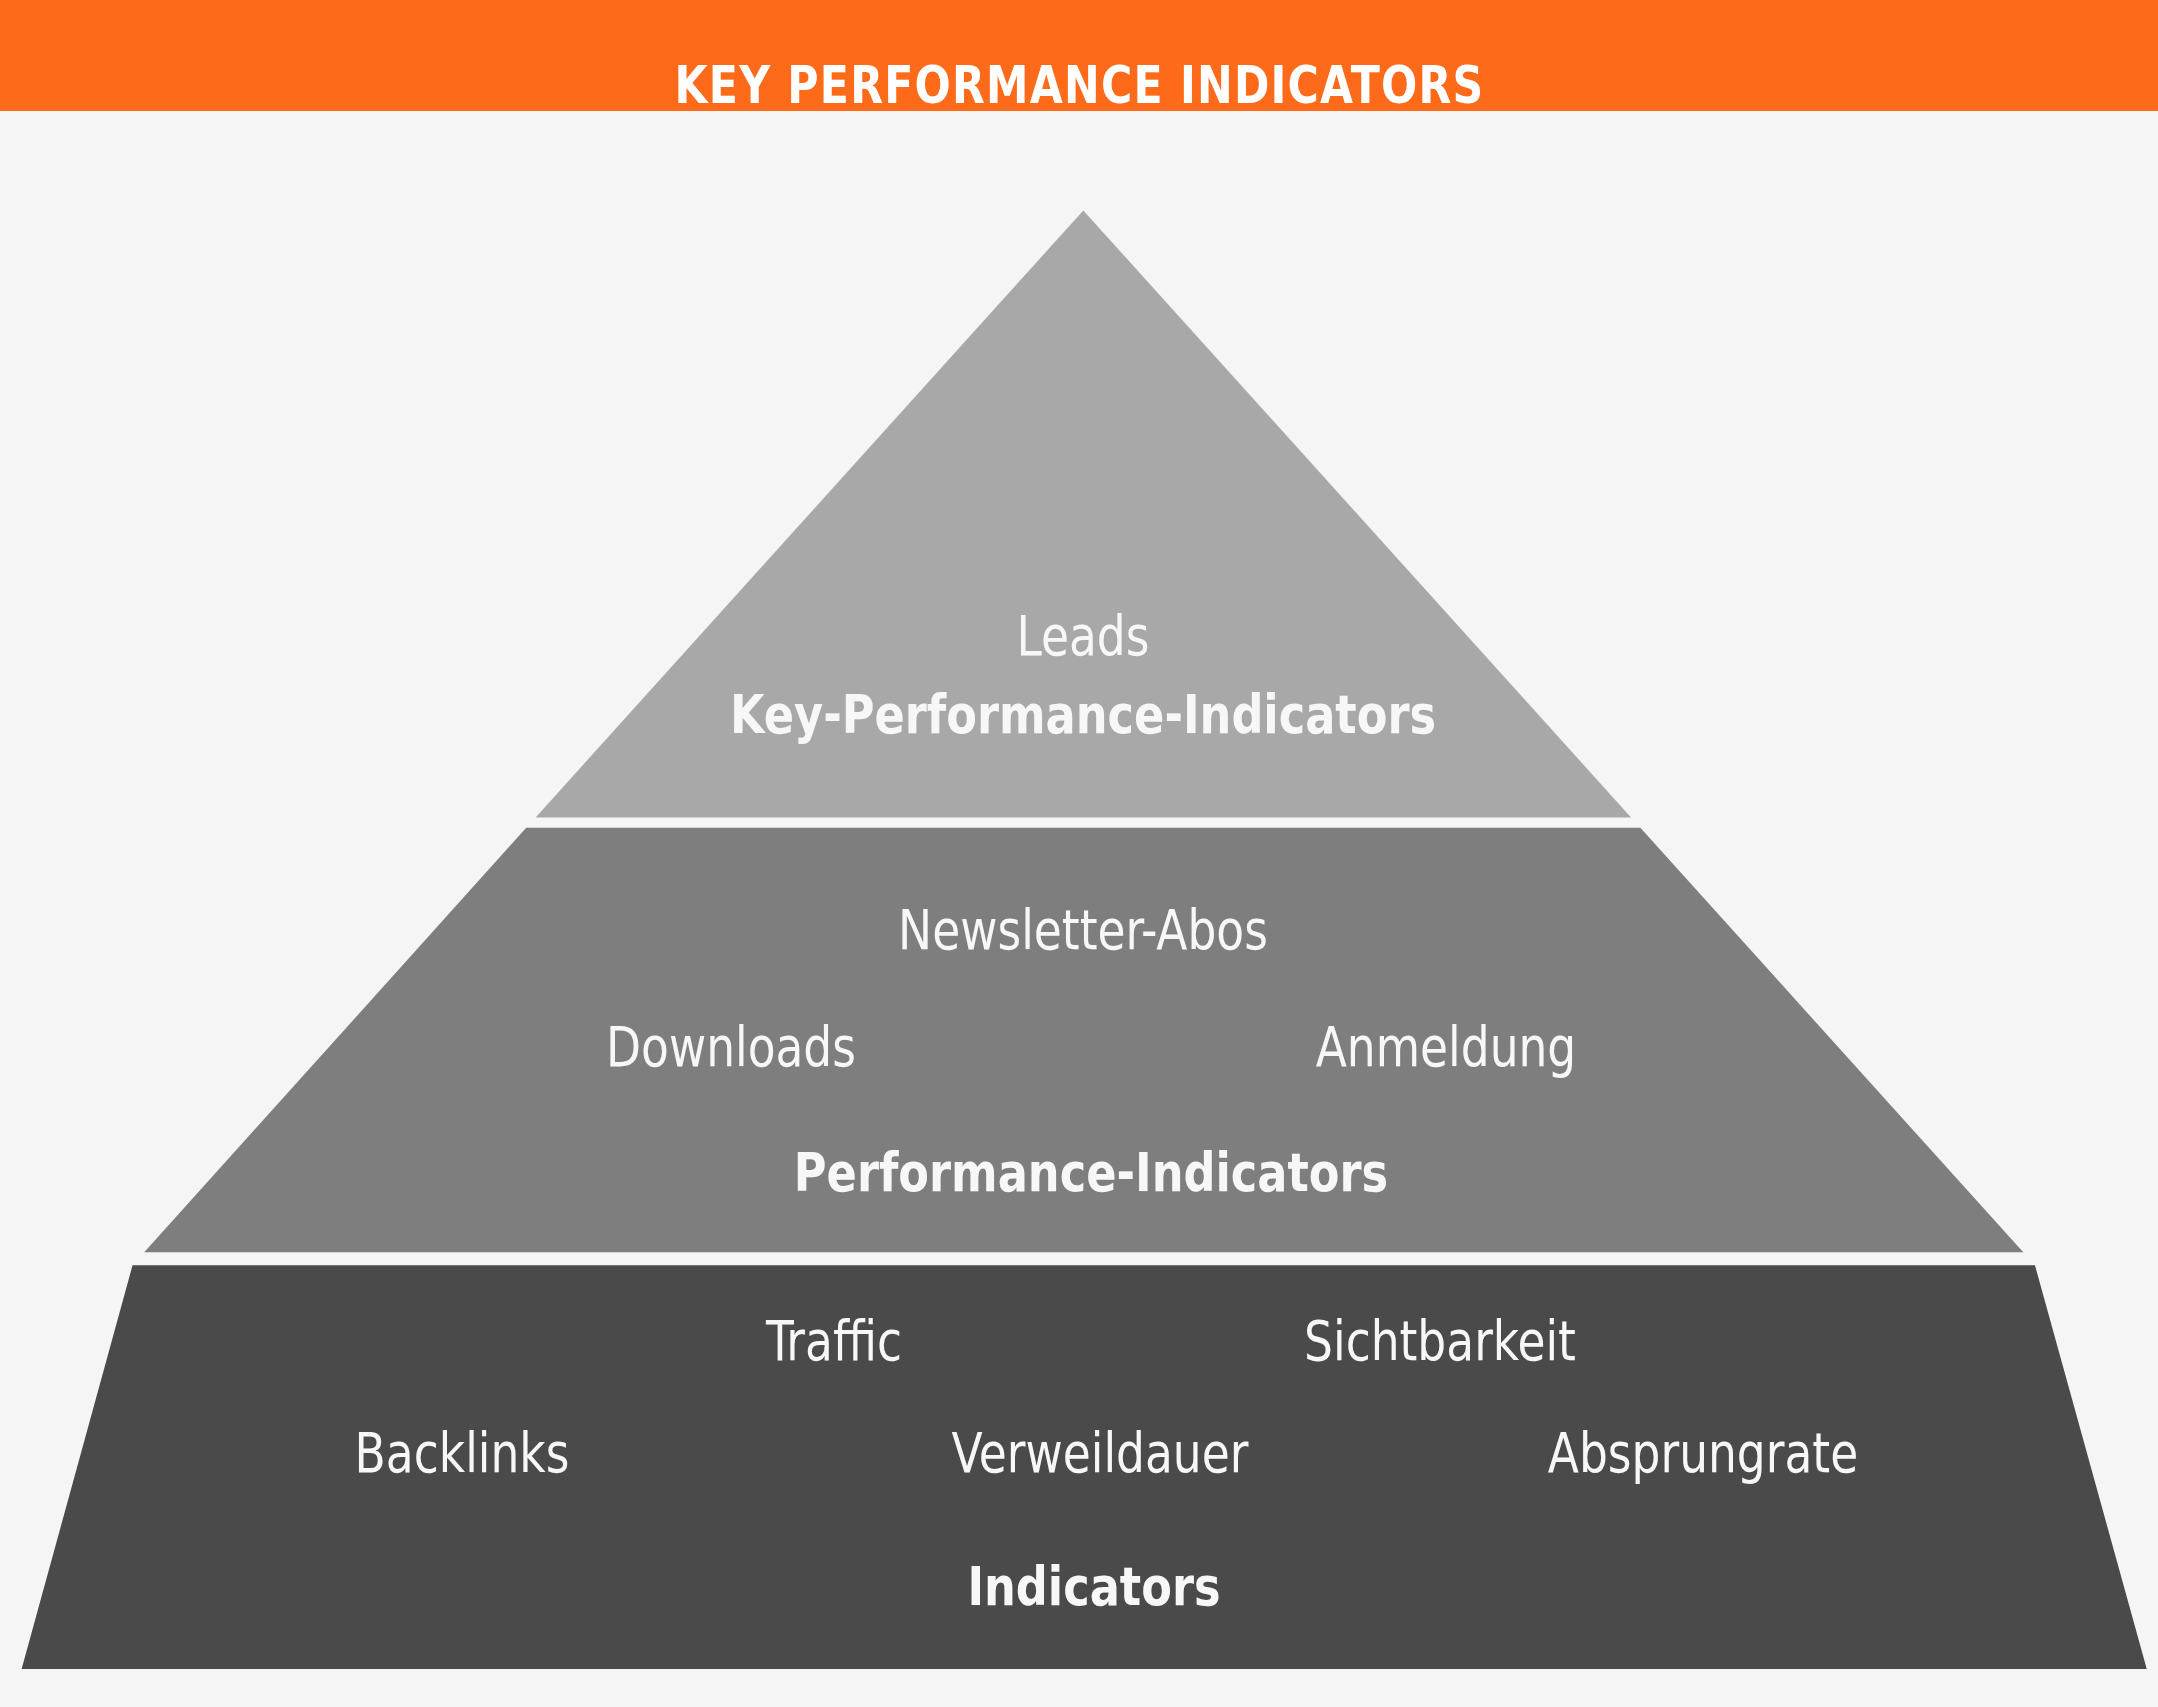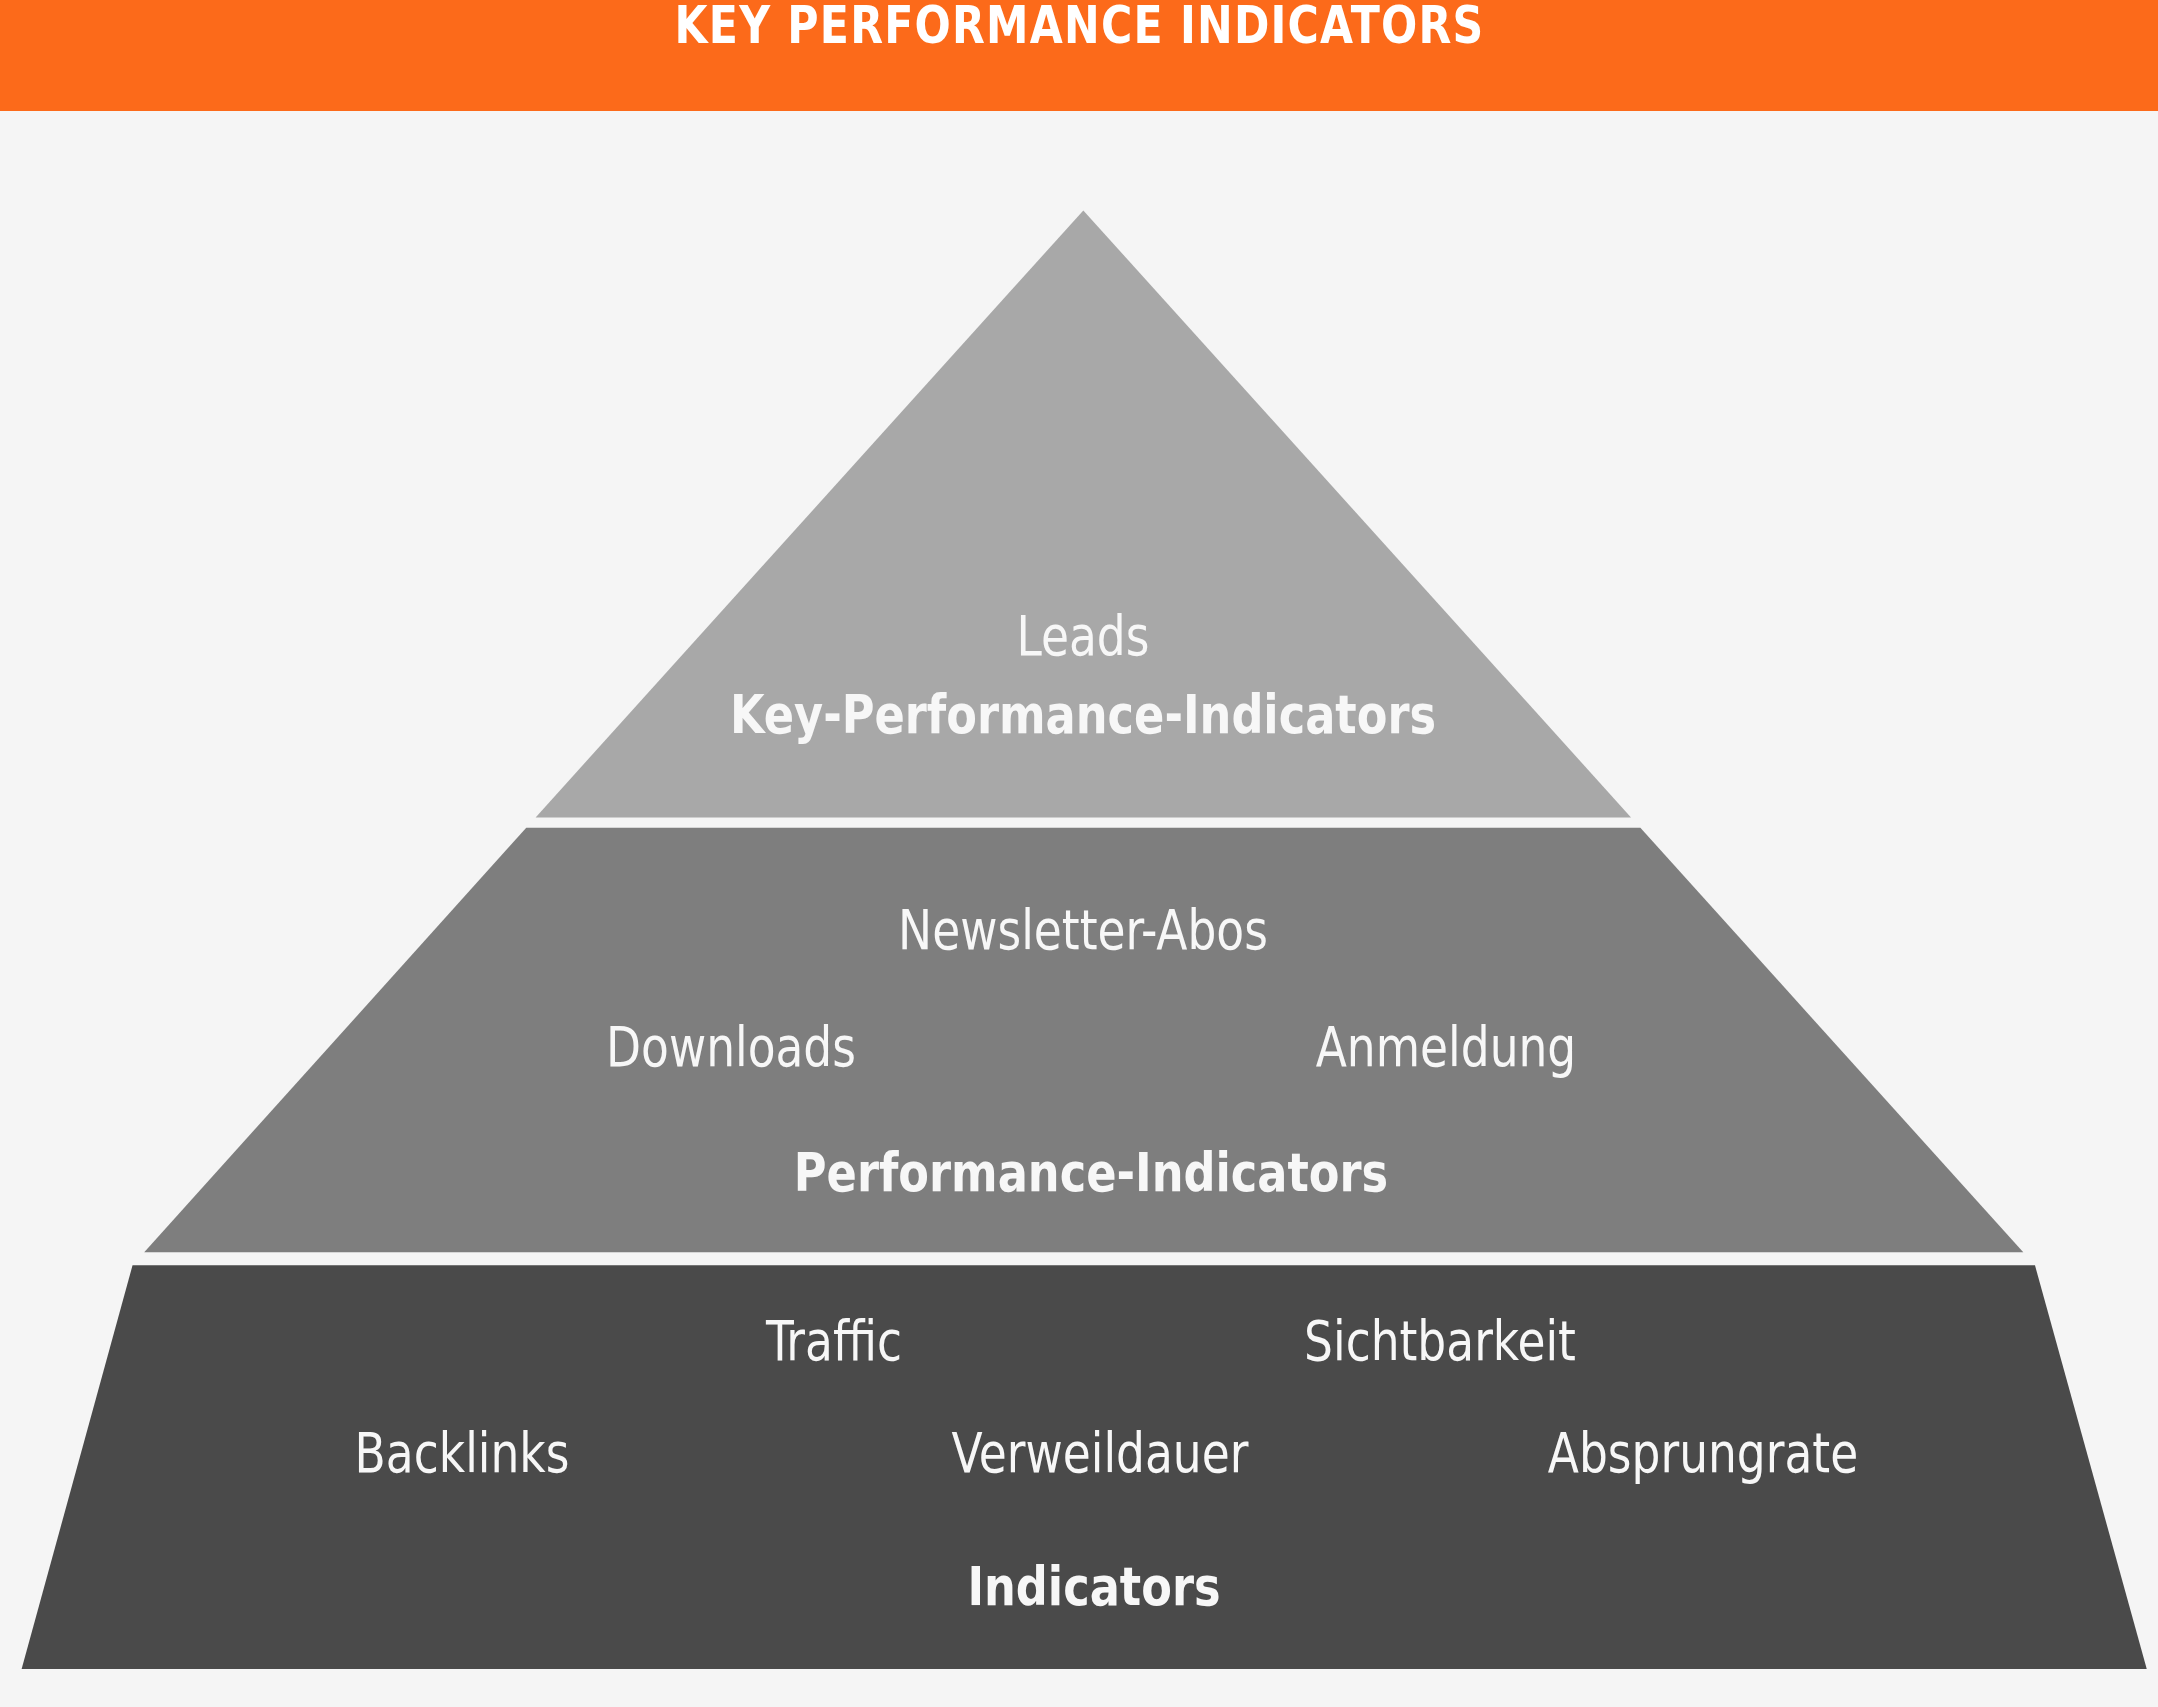--- a/index.html
+++ b/index.html
@@ -17,21 +17,21 @@
 
   
   #header-bar {
     position: absolute;
     left: 0;
     top: 0;
     width: 2158px;
     height: 111px;
     background: #fc6a1a;
     display: flex;
-    align-items: flex-start;
+    align-items: flex-end;
     justify-content: center;
     box-sizing: border-box;
   }
   #header-title {
     color: #ffffff;
     font-family: "DejaVu Sans Condensed", "Liberation Sans Narrow", "Liberation Sans", sans-serif;
     font-weight: bold;
     font-size: 51px;
     letter-spacing: 1.3px;
     white-space: nowrap;

